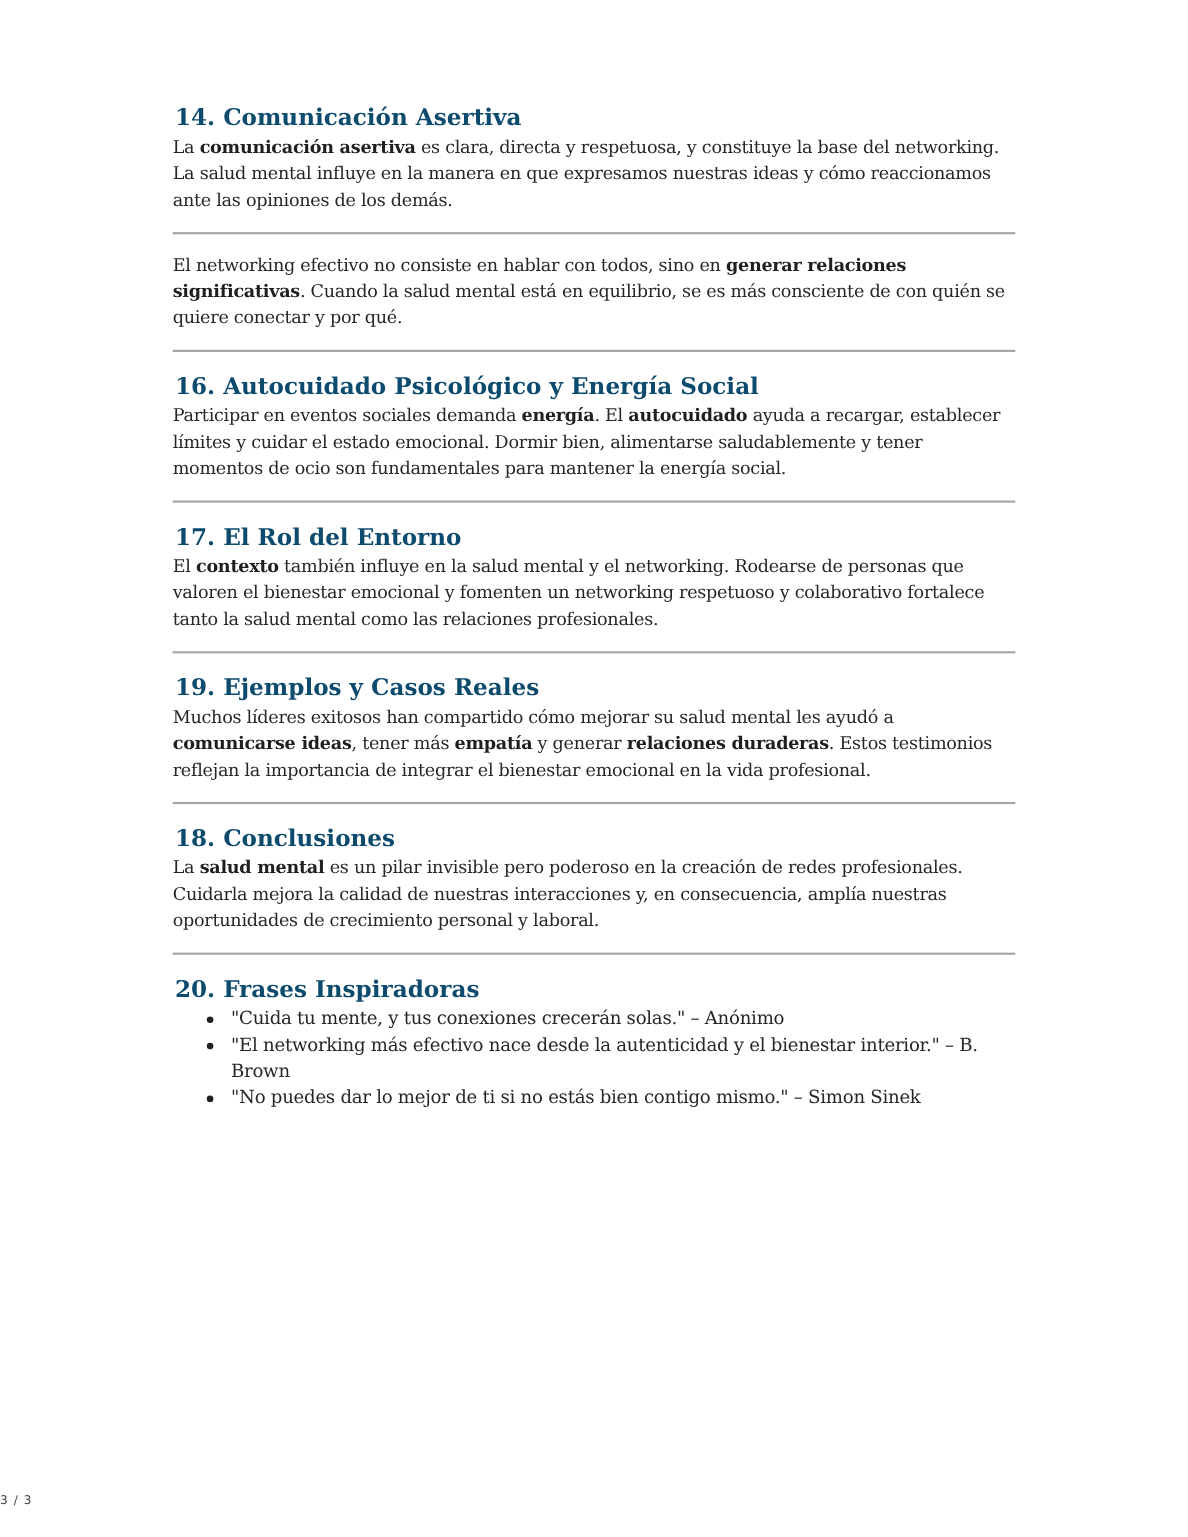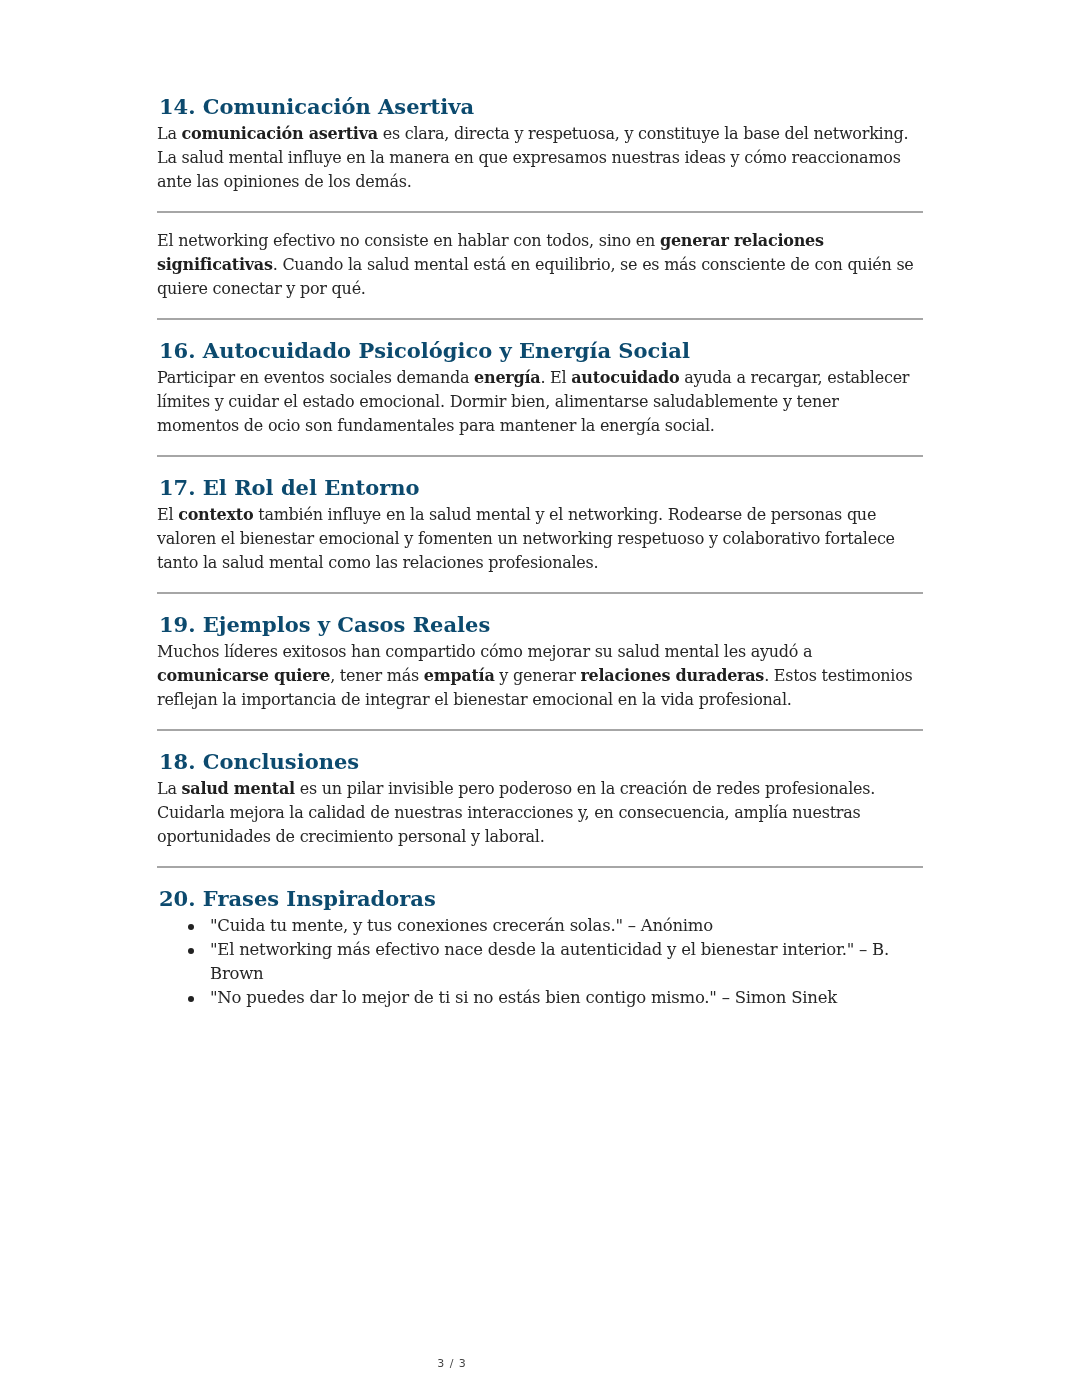--- a/index.html
+++ b/index.html
@@ -25,21 +25,21 @@
   ul.quotes { margin: 0; padding: 0 0 0 53px; list-style: none; }
   ul.quotes li {
     position: relative; font-size: 16.5px; line-height: 24px; color: #262626;
     letter-spacing: -0.25px;
   }
   ul.quotes li::before {
     content: ""; position: absolute; left: -22px; top: 10px;
     width: 6px; height: 6px; border-radius: 50%; background: #222;
   }
   .page-number {
-    position: absolute; top: 1357px; left: 0; width: 904px; text-align: center;
+    position: absolute; top: 1357px; left: 0; width: 904px; text-align: left;
     font-family: "DejaVu Sans", sans-serif; font-size: 11px; color: #444; letter-spacing: 1px;
   }
 </style>
 </head>
 <body>
 
 <div class="page">
 
   <div class="section">
     <h2>14. Comunicación Asertiva</h2>
@@ -59,21 +59,21 @@
   <hr class="divider">
 
   <div class="section">
     <h2>17. El Rol del Entorno</h2>
     <p>El <b>contexto</b> también influye en la salud mental y el networking. Rodearse de personas que valoren el bienestar emocional y fomenten un networking respetuoso y colaborativo fortalece tanto la salud mental como las relaciones profesionales.</p>
   </div>
   <hr class="divider">
 
   <div class="section">
     <h2>19. Ejemplos y Casos Reales</h2>
-    <p>Muchos líderes exitosos han compartido cómo mejorar su salud mental les ayudó a <b>comunicarse quiere</b>, tener más <b>empatía</b> y generar <b>relaciones duraderas</b>. Estos testimonios reflejan la importancia de integrar el bienestar emocional en la vida profesional.</p>
+    <p>Muchos líderes exitosos han compartido cómo mejorar su salud mental les ayudó a <b>comunicarse ideas</b>, tener más <b>empatía</b> y generar <b>relaciones duraderas</b>. Estos testimonios reflejan la importancia de integrar el bienestar emocional en la vida profesional.</p>
   </div>
   <hr class="divider">
 
   <div class="section">
     <h2>18. Conclusiones</h2>
     <p>La <b>salud mental</b> es un pilar invisible pero poderoso en la creación de redes profesionales. Cuidarla mejora la calidad de nuestras interacciones y, en consecuencia, amplía nuestras oportunidades de crecimiento personal y laboral.</p>
   </div>
   <hr class="divider">
 
   <div class="section">

